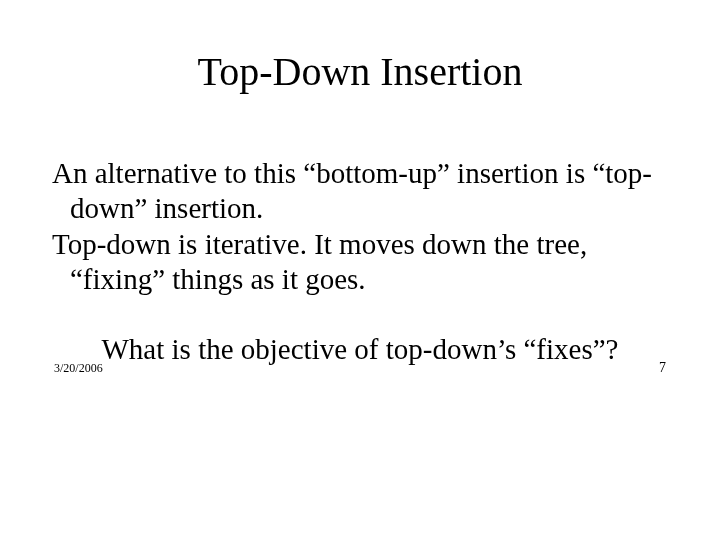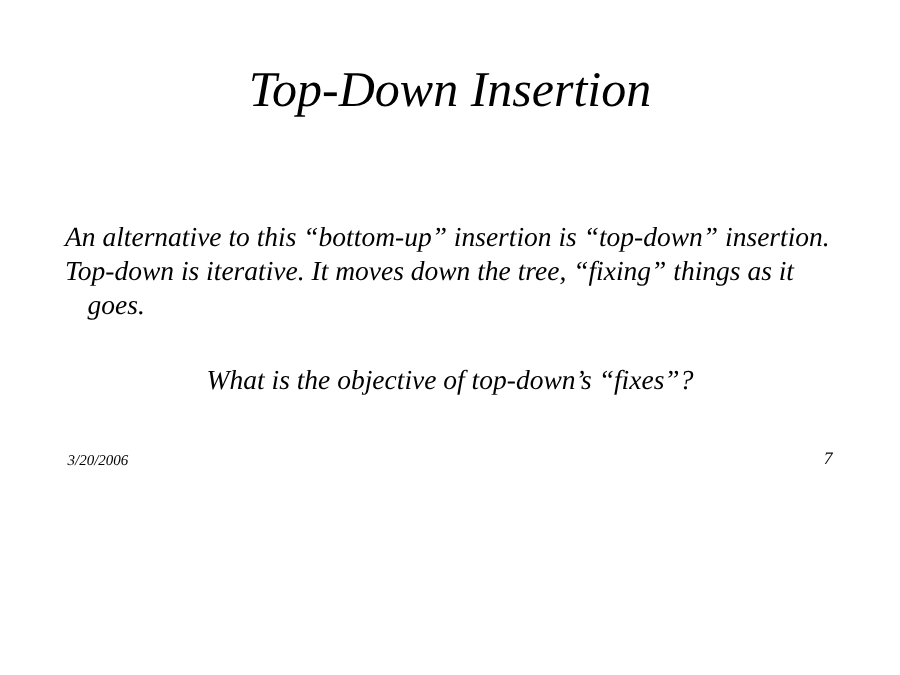--- a/index.html
+++ b/index.html
@@ -10,39 +10,37 @@
     background: #ffffff;
     font-family: "Times New Roman", Times, serif;
     color: #000000;
     overflow: hidden;
   }
   .slide {
     position: relative;
     width: 720px;
     height: 404px;
     box-sizing: border-box;
-    font-style: italic;
   }
   .title {
     position: absolute;
     top: 48px;
     left: 0;
     width: 720px;
     text-align: center;
     font-size: 40px;
     font-weight: 400;
   }
   .body {
     position: absolute;
     top: 156px;
     left: 52px;
     width: 616px;
-    font-size: 22px;
+    font-size: 29px;
     line-height: 1.22;
-    margin-top: 21px;
   }
   .p1 { margin: 0 0 0 0; text-indent: -18px; padding-left: 18px; }
   .p2 { margin: 0 0 0 0; text-indent: -18px; padding-left: 18px; }
   .spacer { height: 34px; }
   .p3 { margin: 0; text-align: center; }
   .footer-date {
     position: absolute;
     left: 54px;
     bottom: 28px;
     font-size: 12px;

